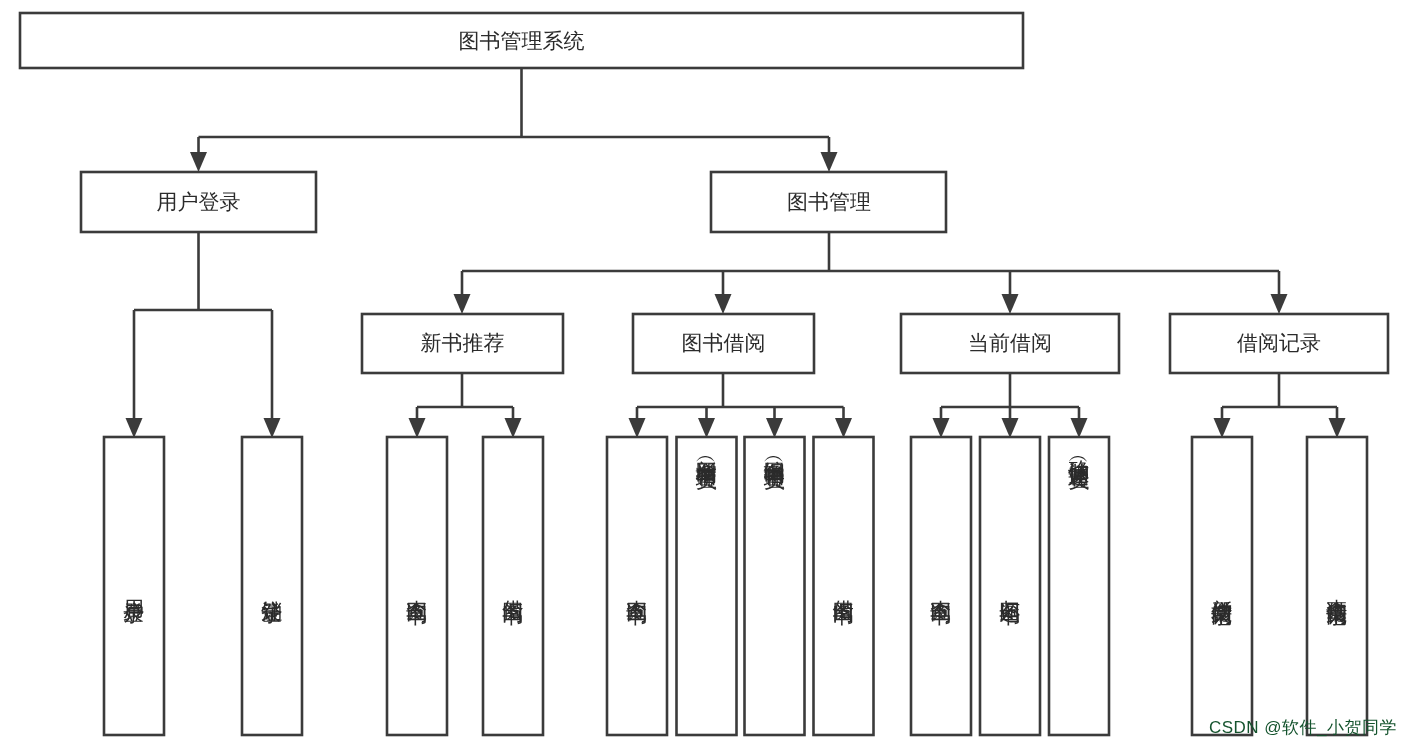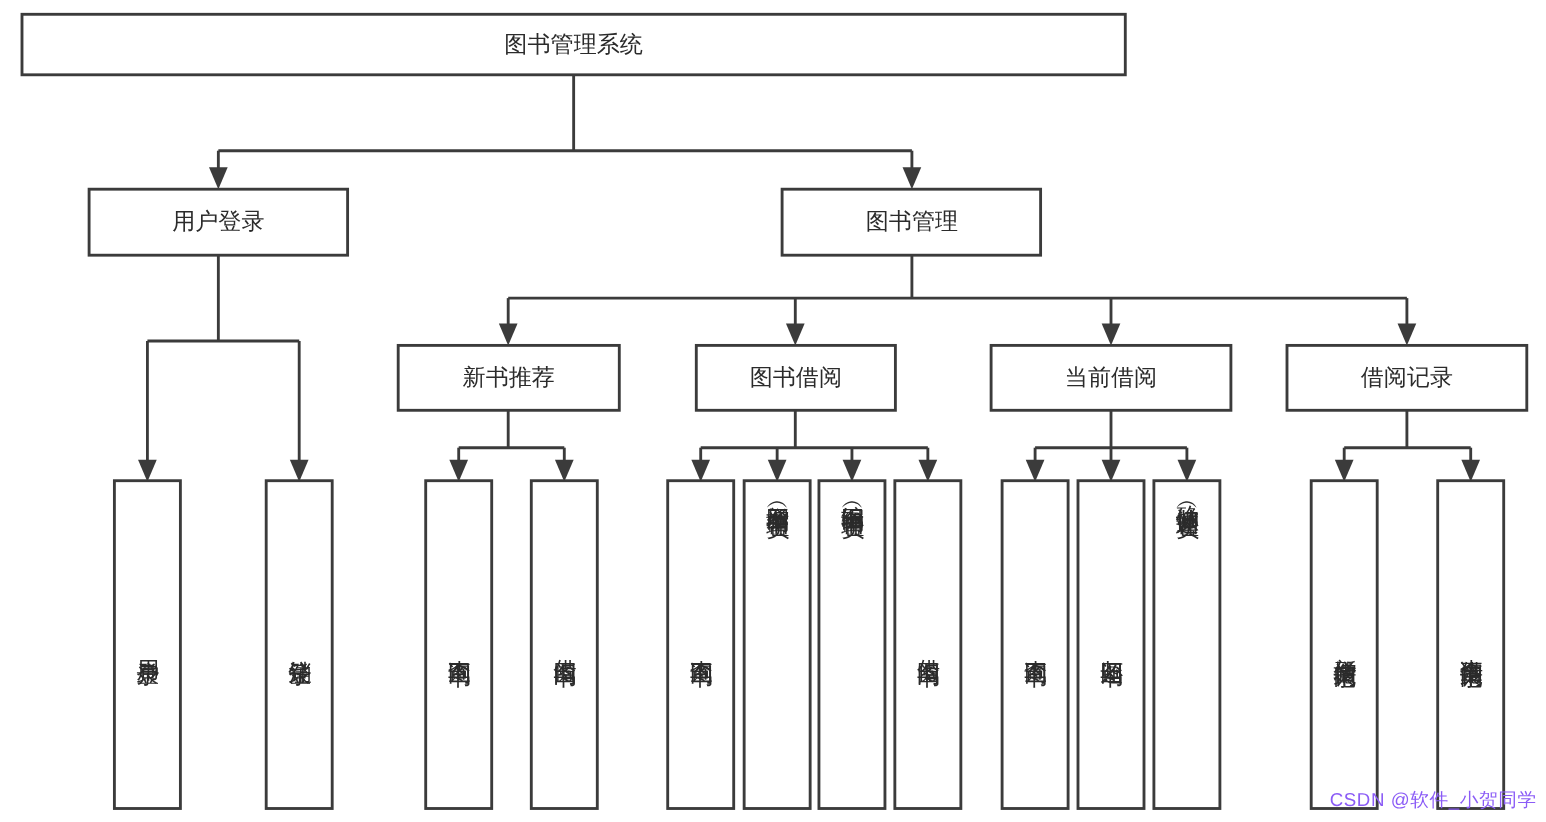--- a/index.html
+++ b/index.html
@@ -66,21 +66,21 @@
     letter-spacing: 1.5px;
     text-align: center;
     white-space: nowrap;
   }
   .watermark {
     position: absolute;
     right: 8px;
     bottom: 8px;
     font-family: "Liberation Sans", "DejaVu Sans", sans-serif;
     font-size: 17px;
-    color: #8b5cf6;
+    color: #14532d;
     letter-spacing: 0.5px;
     white-space: nowrap;
   }
 </style>
 </head>
 <body>
 
 <div id="diagram-root">
 
   <svg class="diagram-canvas" viewBox="0 0 1405 747">

